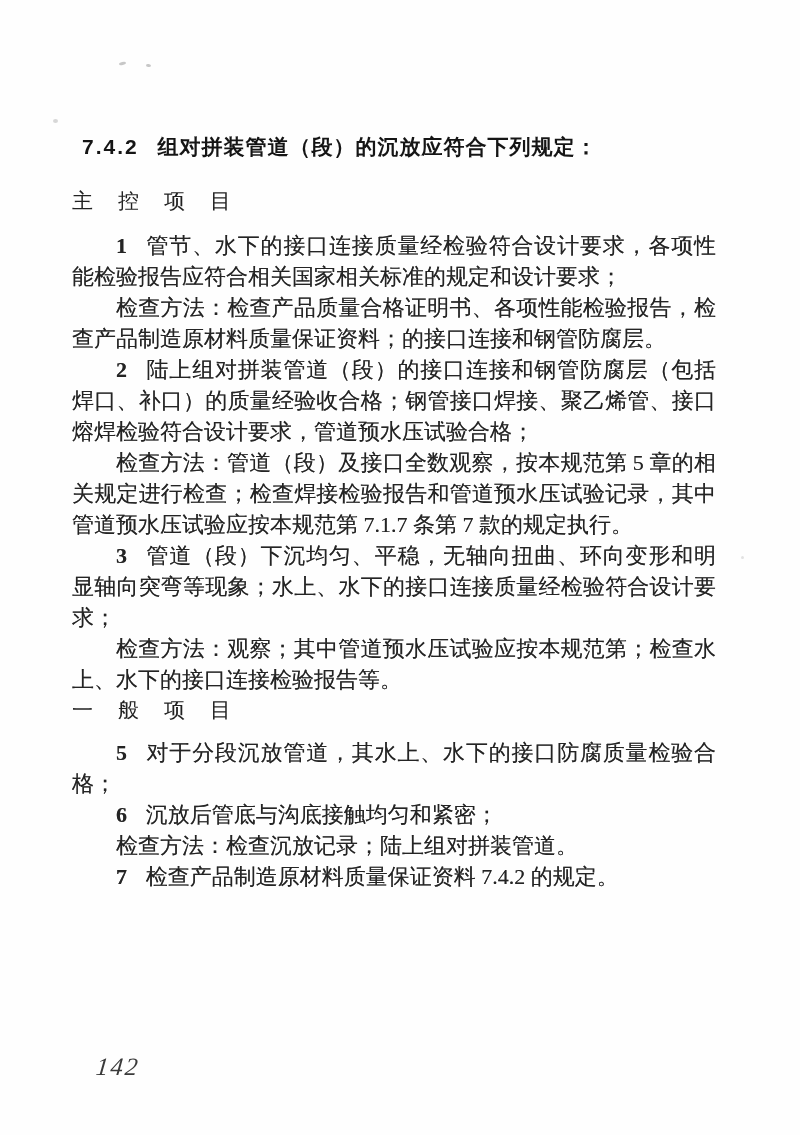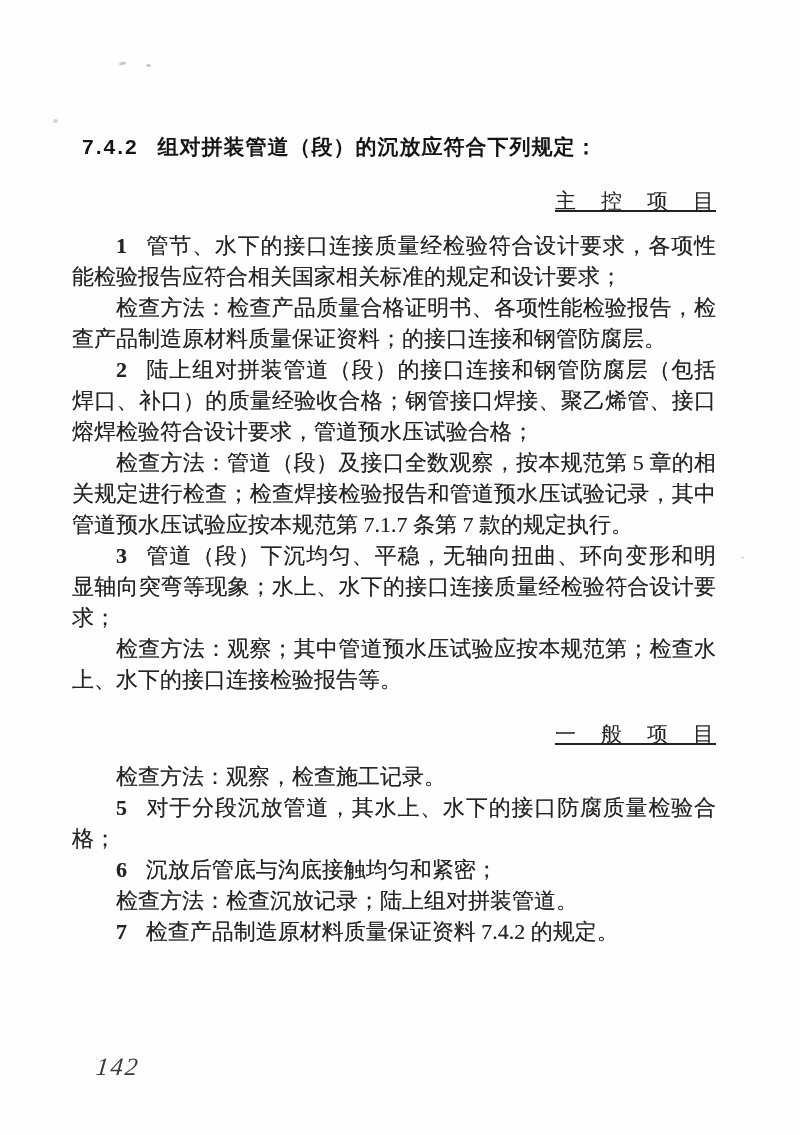--- a/index.html
+++ b/index.html
@@ -30,29 +30,28 @@
     line-height: 30px;
     letter-spacing: 1px;
     color: #151515;
   }
   .clause-num {
     margin-right: 0.9em;
     letter-spacing: 2px;
   }
   .sec-heading {
     margin: 0 0 14px 0;
-    text-align: right;
+    text-align: left;
     font-size: 21px;
     line-height: 30px;
     letter-spacing: 2px;
     color: #222;
-    text-decoration: underline;
   }
   .sec-heading.general {
-    margin-top: 24px;
+    margin-top: 0;
     margin-bottom: 12px;
   }
   .para {
     margin: 0;
     font-size: 22px;
     line-height: 31px;
     text-align: justify;
     text-indent: 2em;
     word-break: break-all;
     color: #242424;
@@ -104,21 +103,20 @@
     <p class="para method">检查方法：检查产品质量合格证明书、各项性能检验报告，检查产品制造原材料质量保证资料；的接口连接和钢管防腐层。</p>
 
     <p class="para item"><span class="num">2</span><span>陆上组对拼装管道（段）的接口连接和钢管防腐层（包括焊口、补口）的质量经验收合格；钢管接口焊接、聚乙烯管、接口熔焊检验符合设计要求，管道预水压试验合格；</span></p>
     <p class="para method">检查方法：管道（段）及接口全数观察，按本规范第 5 章的相关规定进行检查；检查焊接检验报告和管道预水压试验记录，其中管道预水压试验应按本规范第 7.1.7 条第 7 款的规定执行。</p>
 
     <p class="para item"><span class="num">3</span><span>管道（段）下沉均匀、平稳，无轴向扭曲、环向变形和明显轴向突弯等现象；水上、水下的接口连接质量经检验符合设计要求；</span></p>
     <p class="para method">检查方法：观察；其中管道预水压试验应按本规范第；检查水上、水下的接口连接检验报告等。</p>
 
     <div class="sec-heading general">一　般　项　目</div>
 
-    <p class="para method">检查方法：观察，检查施工记录。</p>
 
     <p class="para item"><span class="num">5</span><span>对于分段沉放管道，其水上、水下的接口防腐质量检验合格；</span></p>
 
     <p class="para item"><span class="num">6</span><span>沉放后管底与沟底接触均匀和紧密；</span></p>
     <p class="para method">检查方法：检查沉放记录；陆上组对拼装管道。</p>
 
     <p class="para item"><span class="num">7</span><span>检查产品制造原材料质量保证资料 7.4.2 的规定。</span></p>
 
   </main>
 

